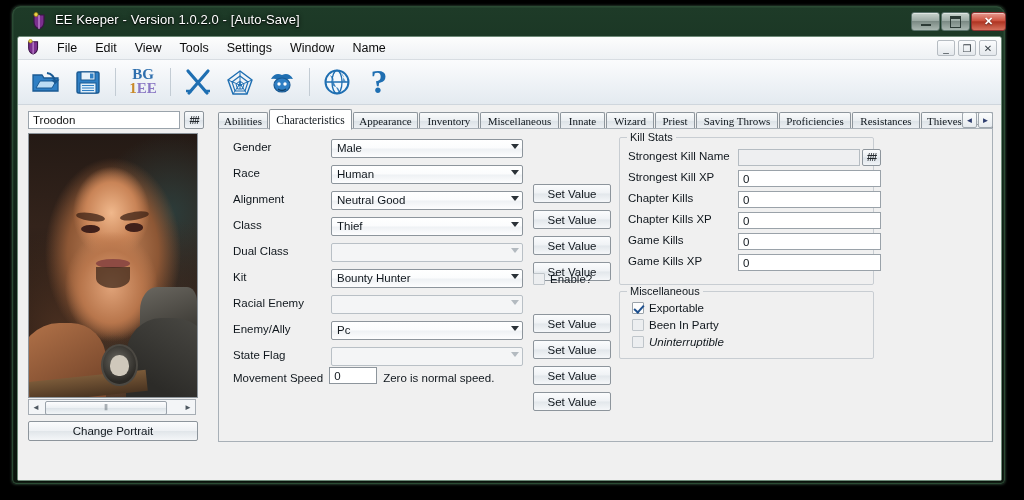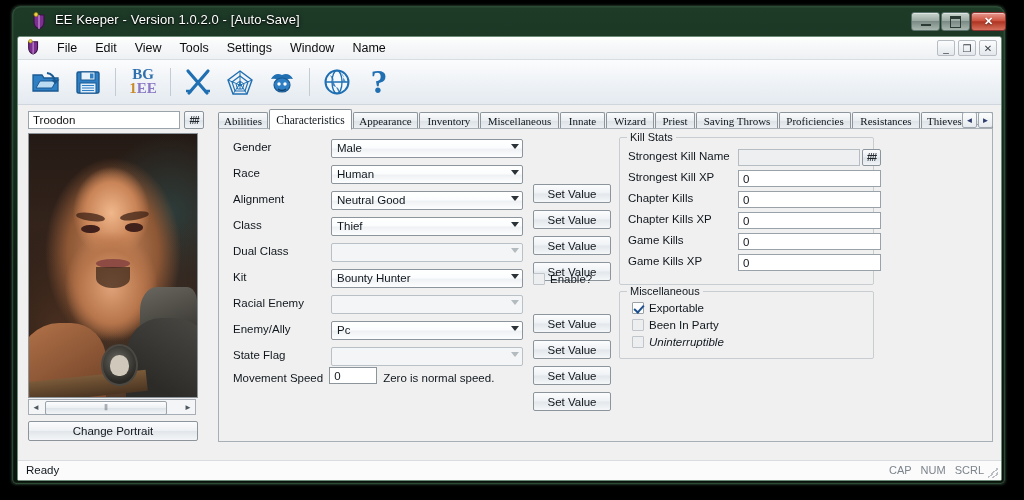--- a/index.html
+++ b/index.html
@@ -521,25 +521,16 @@
               <div class="chkwrap" style="left:12px;top:44px;font-style:italic;">
                 <span class="chk dis"></span>
                 <span>Uninterruptible</span>
               </div>
             </div>
 
           </div>
         </div>
       </div>
 
-      <div id="statusbar">
-        <span id="status-text">Ready</span>
-        <div id="status-indicators">
-          <span class="ind">CAP</span>
-          <span class="ind">NUM</span>
-          <span class="ind">SCRL</span>
-        </div>
-        <div id="grip"></div>
-      </div>
 
     </div>
   </div>
 </div>
 
 </body></html>

